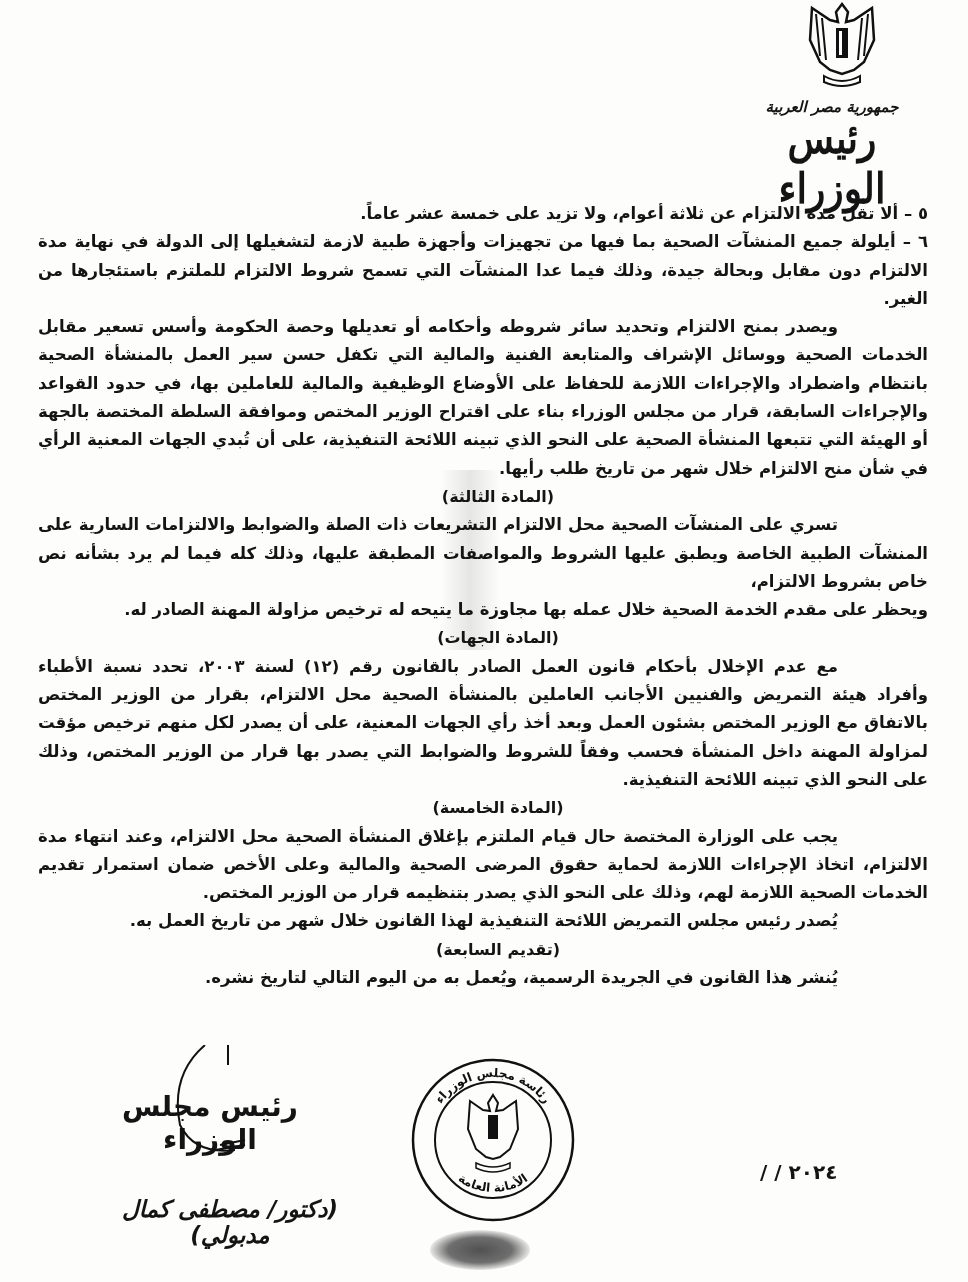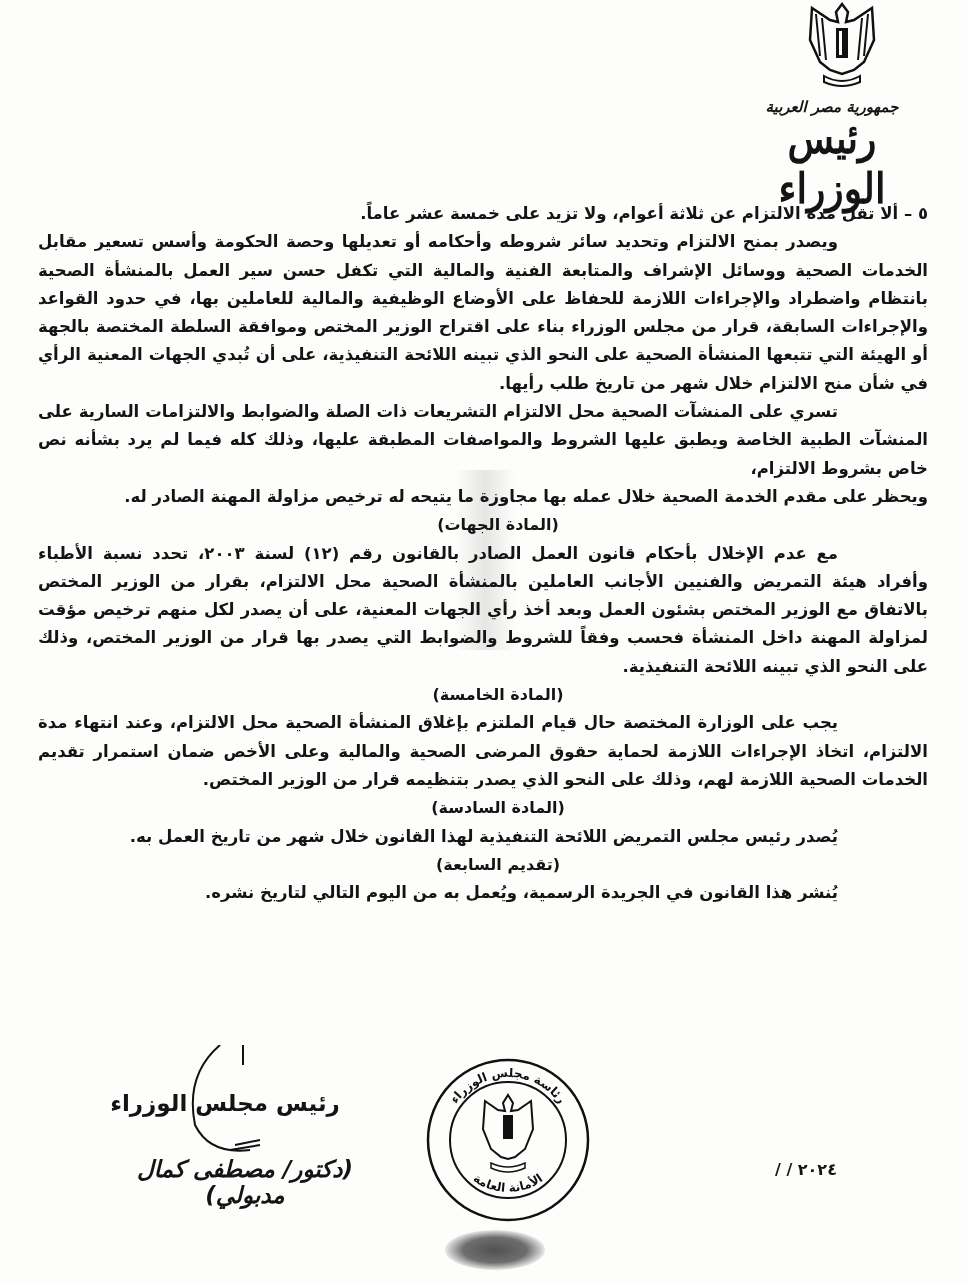--- a/index.html
+++ b/index.html
@@ -3,21 +3,21 @@
 <meta charset="utf-8">
 <style>
   html, body { margin: 0; padding: 0; }
   body {
     width: 968px; height: 1282px; overflow: hidden;
     background: #fdfdfc;
     color: #141414;
     font-family: "DejaVu Sans", sans-serif;
     position: relative;
   }
-  .page { position: absolute; inset: 0; margin-left: 15px; }
+  .page { position: absolute; inset: 0; }
   .letterhead {
     position: absolute; top: 0; right: 26px; width: 200px; height: 180px;
     text-align: center;
   }
   .eagle {
     position: absolute; top: 0; right: 60px; width: 80px; height: 90px;
   }
   .republic {
     position: absolute; top: 98px; right: 20px; width: 180px;
     font-family: "DejaVu Serif", serif; font-size: 15px; font-weight: bold;
@@ -36,35 +36,35 @@
   .body p { margin: 0; }
   .indent { text-indent: 90px; }
   .art-title {
     text-align: center !important; text-align-last: center !important;
     font-size: 16px; margin: 0; padding-left: 30px;
   }
   .signature-block {
     position: absolute; top: 1090px; left: 80px; width: 300px;
     text-align: center; font-weight: bold;
   }
-  .sig-title { font-size: 23px; margin-bottom: 40px; padding-right: 40px; }
+  .sig-title { font-size: 28px; margin-bottom: 40px; padding-right: 40px; }
   .sig-name { font-size: 23px; font-style: italic; }
   .sig-scribble {
     position: absolute; top: -45px; left: 70px; width: 120px; height: 140px;
   }
   .seal {
     position: absolute; top: 1055px; left: 408px; width: 170px; height: 170px;
   }
   .seal-smudge {
     position: absolute; top: 1230px; left: 430px; width: 100px; height: 40px;
     background: radial-gradient(ellipse at center, #333 0%, #555 45%, rgba(80,80,80,0) 75%);
     border-radius: 50%; opacity: .85;
   }
   .date {
-    position: absolute; top: 1160px; left: 760px; font-weight: bold; font-size: 16px;
+    position: absolute; top: 1160px; left: 760px; font-weight: bold; font-size: 20px;
     direction: ltr;
   }
   .scan-shadow {
     position: absolute; top: 470px; left: 440px; width: 60px; height: 180px;
     background: linear-gradient(90deg, rgba(0,0,0,0) 0%, rgba(60,60,60,0.12) 50%, rgba(0,0,0,0) 100%);
     pointer-events: none;
   }
 </style>
 </head>
 <body>
@@ -85,32 +85,33 @@
       <path d="M22 76 Q40 86 58 76 L58 82 Q40 90 22 82 Z" fill="none" stroke="#111" stroke-width="2"></path>
     </svg>
     <div class="republic">جمهورية مصر العربية</div>
     <div class="pm-title">رئيس الوزراء</div>
   </div>
 
   <div class="scan-shadow"></div>
 
   <div class="body">
     <p>٥ – ألا تقل مدة الالتزام عن ثلاثة أعوام، ولا تزيد على خمسة عشر عاماً.</p>
+    <p>٦ – أيلولة جميع المنشآت الصحية بما فيها من تجهيزات وأجهزة طبية لازمة لتشغيلها إلى الدولة في نهاية مدة الالتزام دون مقابل وبحالة جيدة، وذلك فيما عدا المنشآت التي تسمح شروط الالتزام للملتزم باستئجارها من الغير.</p>
     <p class="indent">ويصدر بمنح الالتزام وتحديد سائر شروطه وأحكامه أو تعديلها وحصة الحكومة وأسس تسعير مقابل الخدمات الصحية ووسائل الإشراف والمتابعة الفنية والمالية التي تكفل حسن سير العمل بالمنشأة الصحية بانتظام واضطراد والإجراءات اللازمة للحفاظ على الأوضاع الوظيفية والمالية للعاملين بها، في حدود القواعد والإجراءات السابقة، قرار من مجلس الوزراء بناء على اقتراح الوزير المختص وموافقة السلطة المختصة بالجهة أو الهيئة التي تتبعها المنشأة الصحية على النحو الذي تبينه اللائحة التنفيذية، على أن تُبدي الجهات المعنية الرأي في شأن منح الالتزام خلال شهر من تاريخ طلب رأيها.</p>
 
+    <p class="art-title">(المادة الثالثة)</p>
     <p class="indent">تسري على المنشآت الصحية محل الالتزام التشريعات ذات الصلة والضوابط والالتزامات السارية على المنشآت الطبية الخاصة ويطبق عليها الشروط والمواصفات المطبقة عليها، وذلك كله فيما لم يرد بشأنه نص خاص بشروط الالتزام،</p>
     <p>ويحظر على مقدم الخدمة الصحية خلال عمله بها مجاوزة ما يتيحه له ترخيص مزاولة المهنة الصادر له.</p>
 
     <p class="art-title">(المادة الجهات)</p>
     <p class="indent">مع عدم الإخلال بأحكام قانون العمل الصادر بالقانون رقم (١٢) لسنة ٢٠٠٣، تحدد نسبة الأطباء وأفراد هيئة التمريض والفنيين الأجانب العاملين بالمنشأة الصحية محل الالتزام، بقرار من الوزير المختص بالاتفاق مع الوزير المختص بشئون العمل وبعد أخذ رأي الجهات المعنية، على أن يصدر لكل منهم ترخيص مؤقت لمزاولة المهنة داخل المنشأة فحسب وفقاً للشروط والضوابط التي يصدر بها قرار من الوزير المختص، وذلك على النحو الذي تبينه اللائحة التنفيذية.</p>
 
     <p class="art-title">(المادة الخامسة)</p>
     <p class="indent">يجب على الوزارة المختصة حال قيام الملتزم بإغلاق المنشأة الصحية محل الالتزام، وعند انتهاء مدة الالتزام، اتخاذ الإجراءات اللازمة لحماية حقوق المرضى الصحية والمالية وعلى الأخص ضمان استمرار تقديم الخدمات الصحية اللازمة لهم، وذلك على النحو الذي يصدر بتنظيمه قرار من الوزير المختص.</p>
 
-    <p class="art-title">(المادة السادسة)</p>
     <p class="indent">يُصدر رئيس مجلس التمريض اللائحة التنفيذية لهذا القانون خلال شهر من تاريخ العمل به.</p>
 
     <p class="art-title">(تقديم السابعة)</p>
     <p class="indent">يُنشر هذا القانون في الجريدة الرسمية، ويُعمل به من اليوم التالي لتاريخ نشره.</p>
   </div>
 
   <svg class="seal" viewBox="0 0 170 170">
     <circle cx="85" cy="85" r="80" fill="none" stroke="#111" stroke-width="2.5"></circle>
     <circle cx="85" cy="85" r="58" fill="none" stroke="#111" stroke-width="2"></circle>
     <defs>

